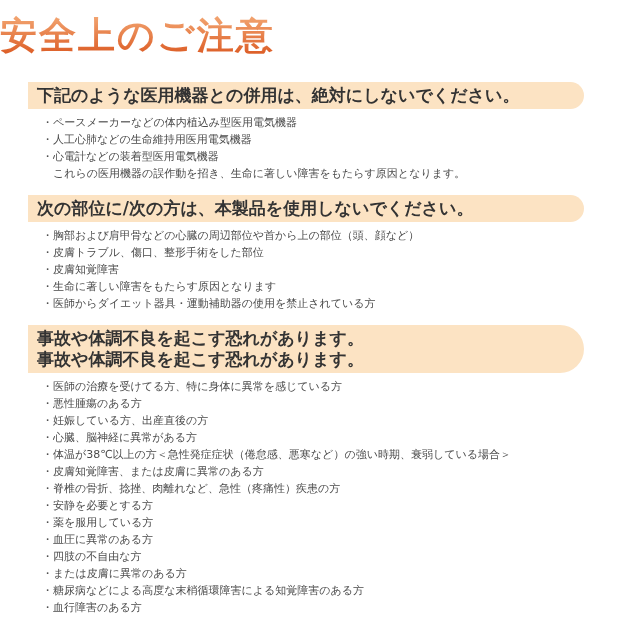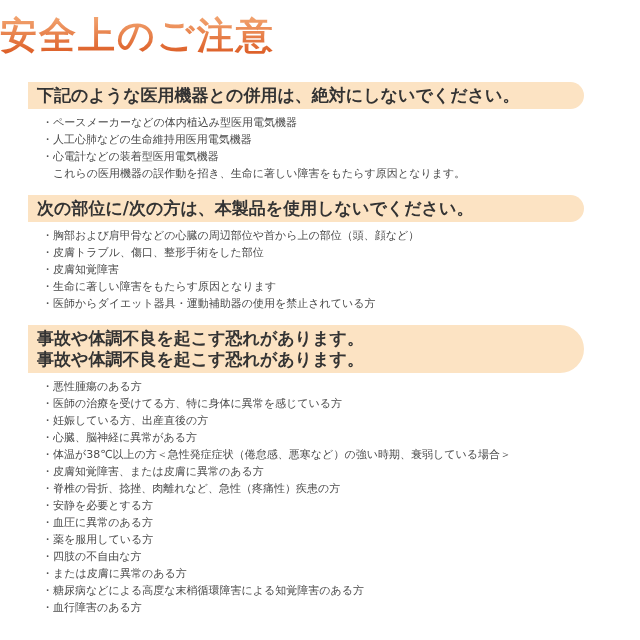--- a/index.html
+++ b/index.html
@@ -89,30 +89,30 @@
       <li>・医師からダイエット器具・運動補助器の使用を禁止されている方</li>
     </ul>
   </section>
 
   <section>
     <div class="bar bar-two-line">
       <div>事故や体調不良を起こす恐れがあります。</div>
       <div>事故や体調不良を起こす恐れがあります。</div>
     </div>
     <ul class="list">
+      <li>・医師の治療を受けてる方、特に身体に異常を感じている方</li>
       <li>・悪性腫瘍のある方</li>
-      <li>・医師の治療を受けてる方、特に身体に異常を感じている方</li>
       <li>・妊娠している方、出産直後の方</li>
       <li>・心臓、脳神経に異常がある方</li>
       <li>・体温が38℃以上の方＜急性発症症状（倦怠感、悪寒など）の強い時期、衰弱している場合＞</li>
       <li>・皮膚知覚障害、または皮膚に異常のある方</li>
       <li>・脊椎の骨折、捻挫、肉離れなど、急性（疼痛性）疾患の方</li>
       <li>・安静を必要とする方</li>
+      <li>・薬を服用している方</li>
       <li>・血圧に異常のある方</li>
-      <li>・薬を服用している方</li>
       <li>・四肢の不自由な方</li>
       <li>・または皮膚に異常のある方</li>
       <li>・糖尿病などによる高度な末梢循環障害による知覚障害のある方</li>
       <li>・血行障害のある方</li>
     </ul>
   </section>
 
 </div>
 
 </body></html>

